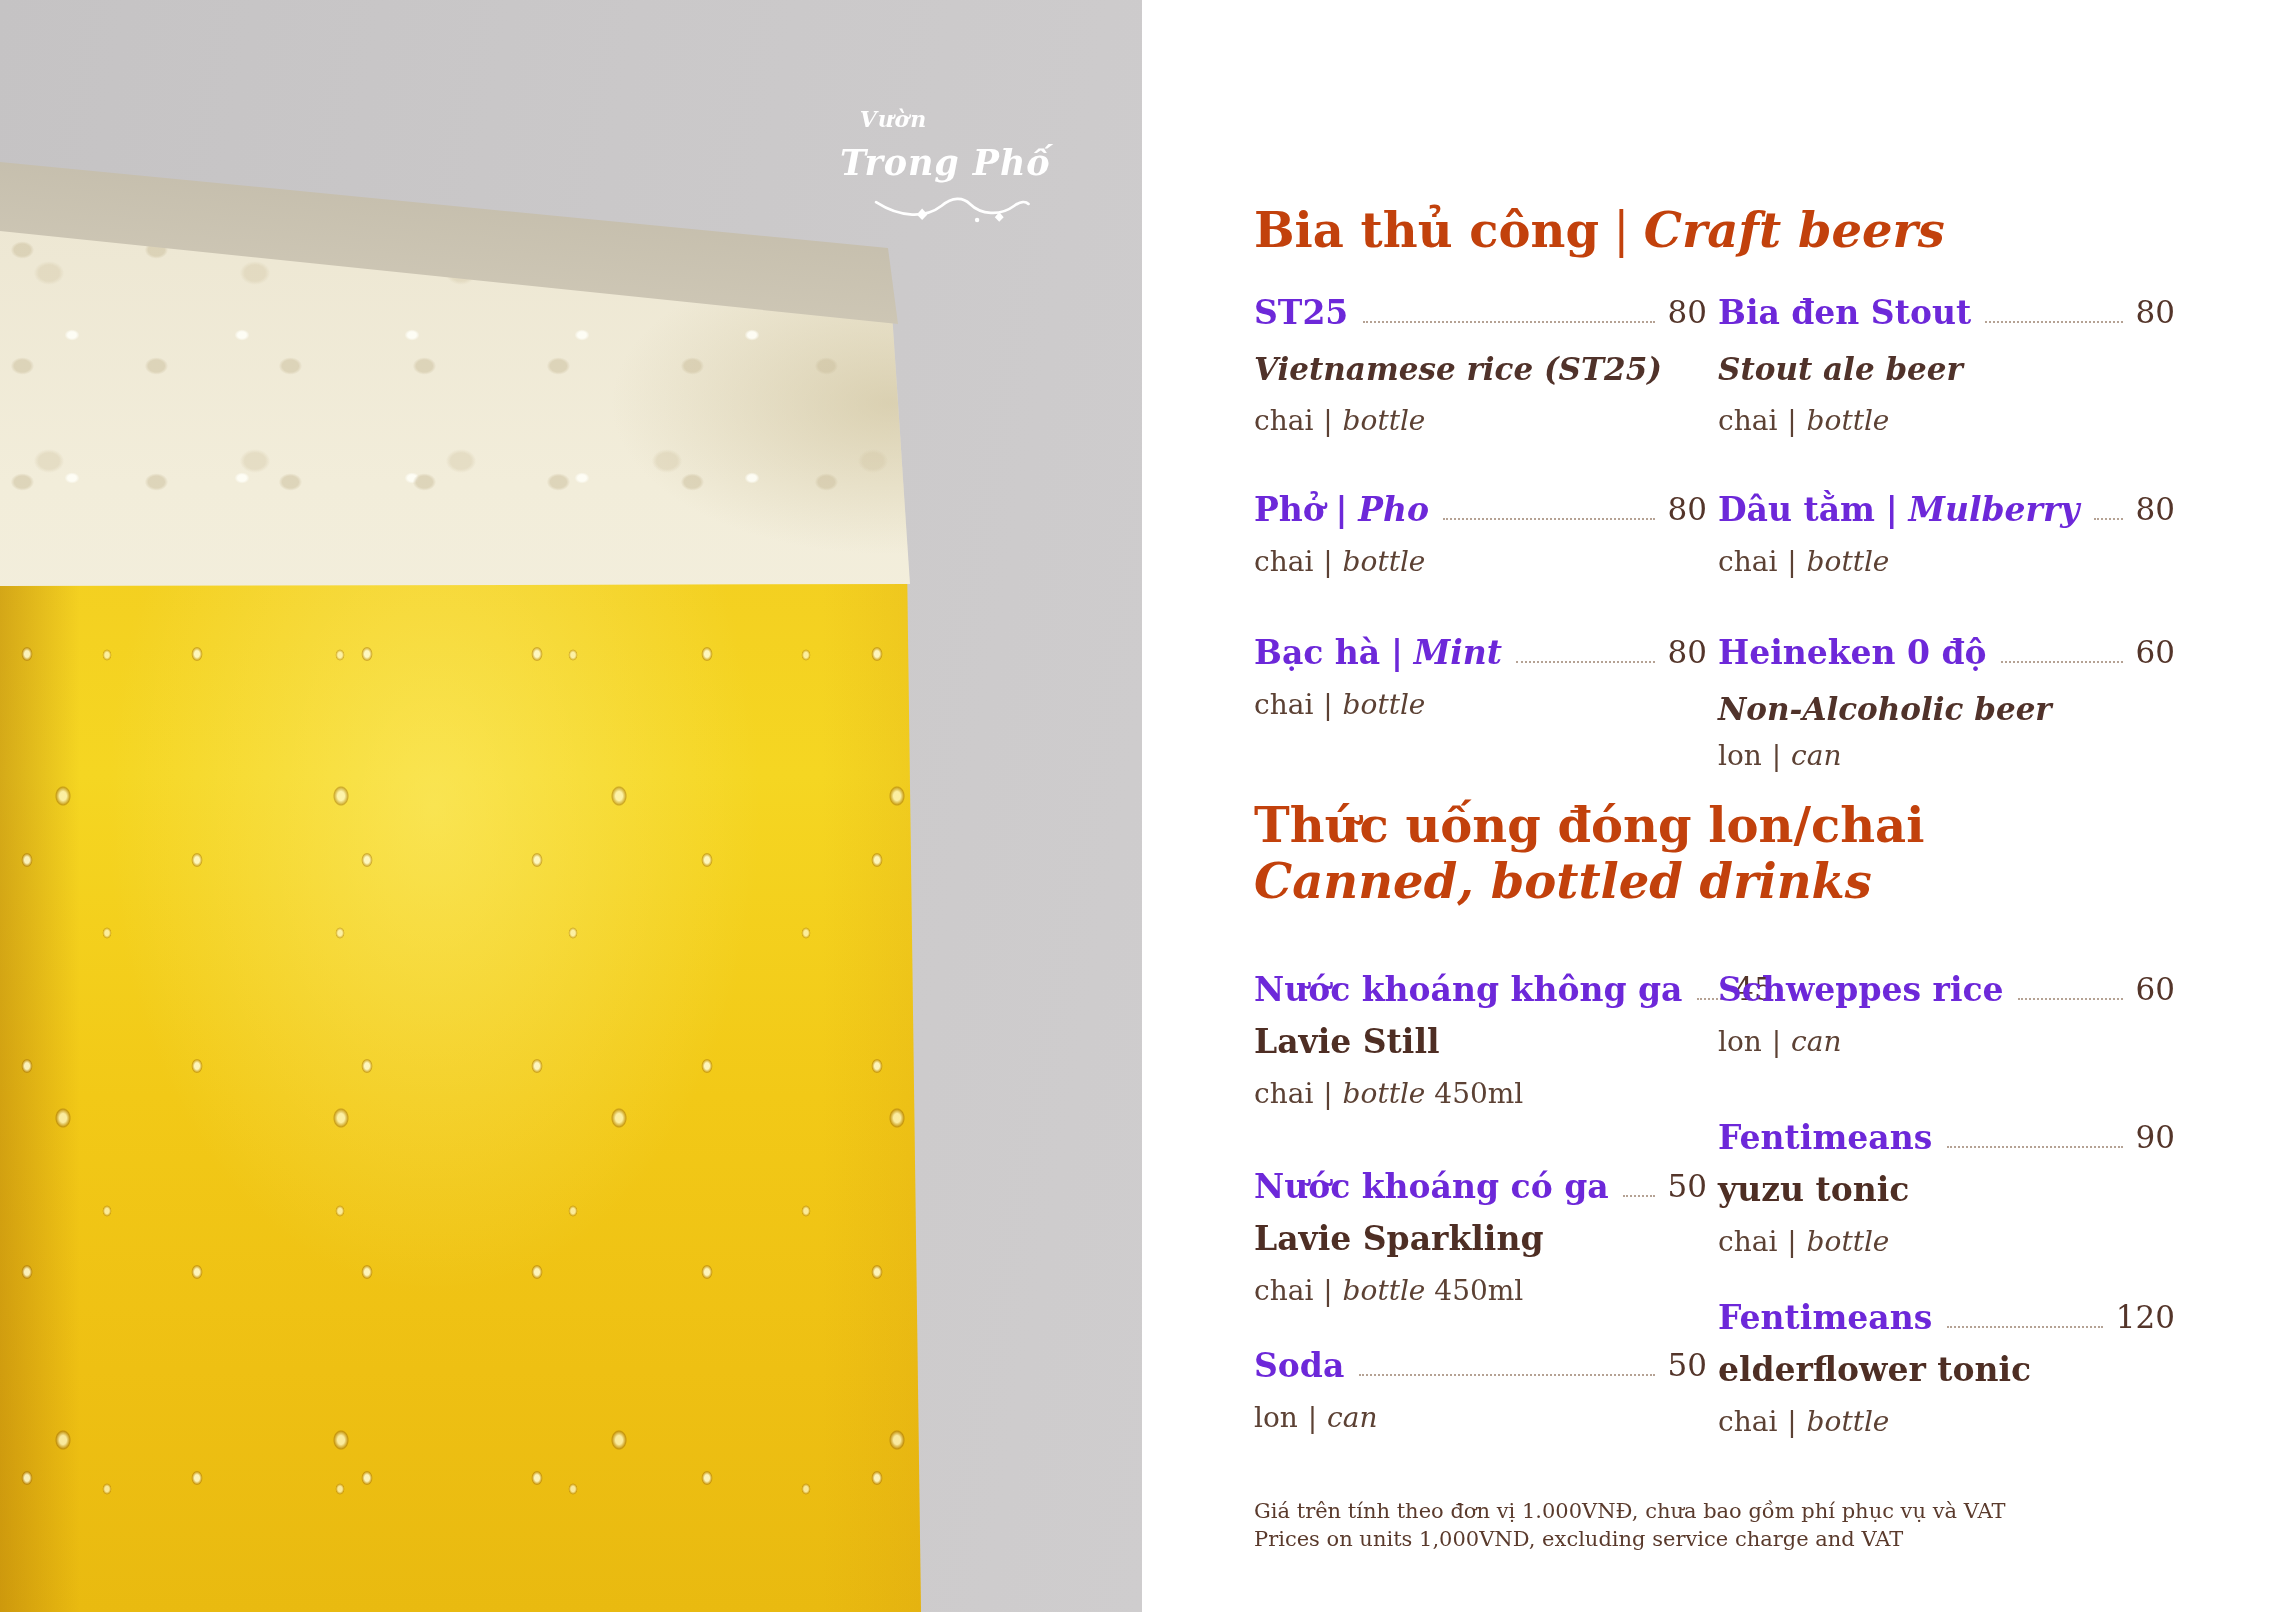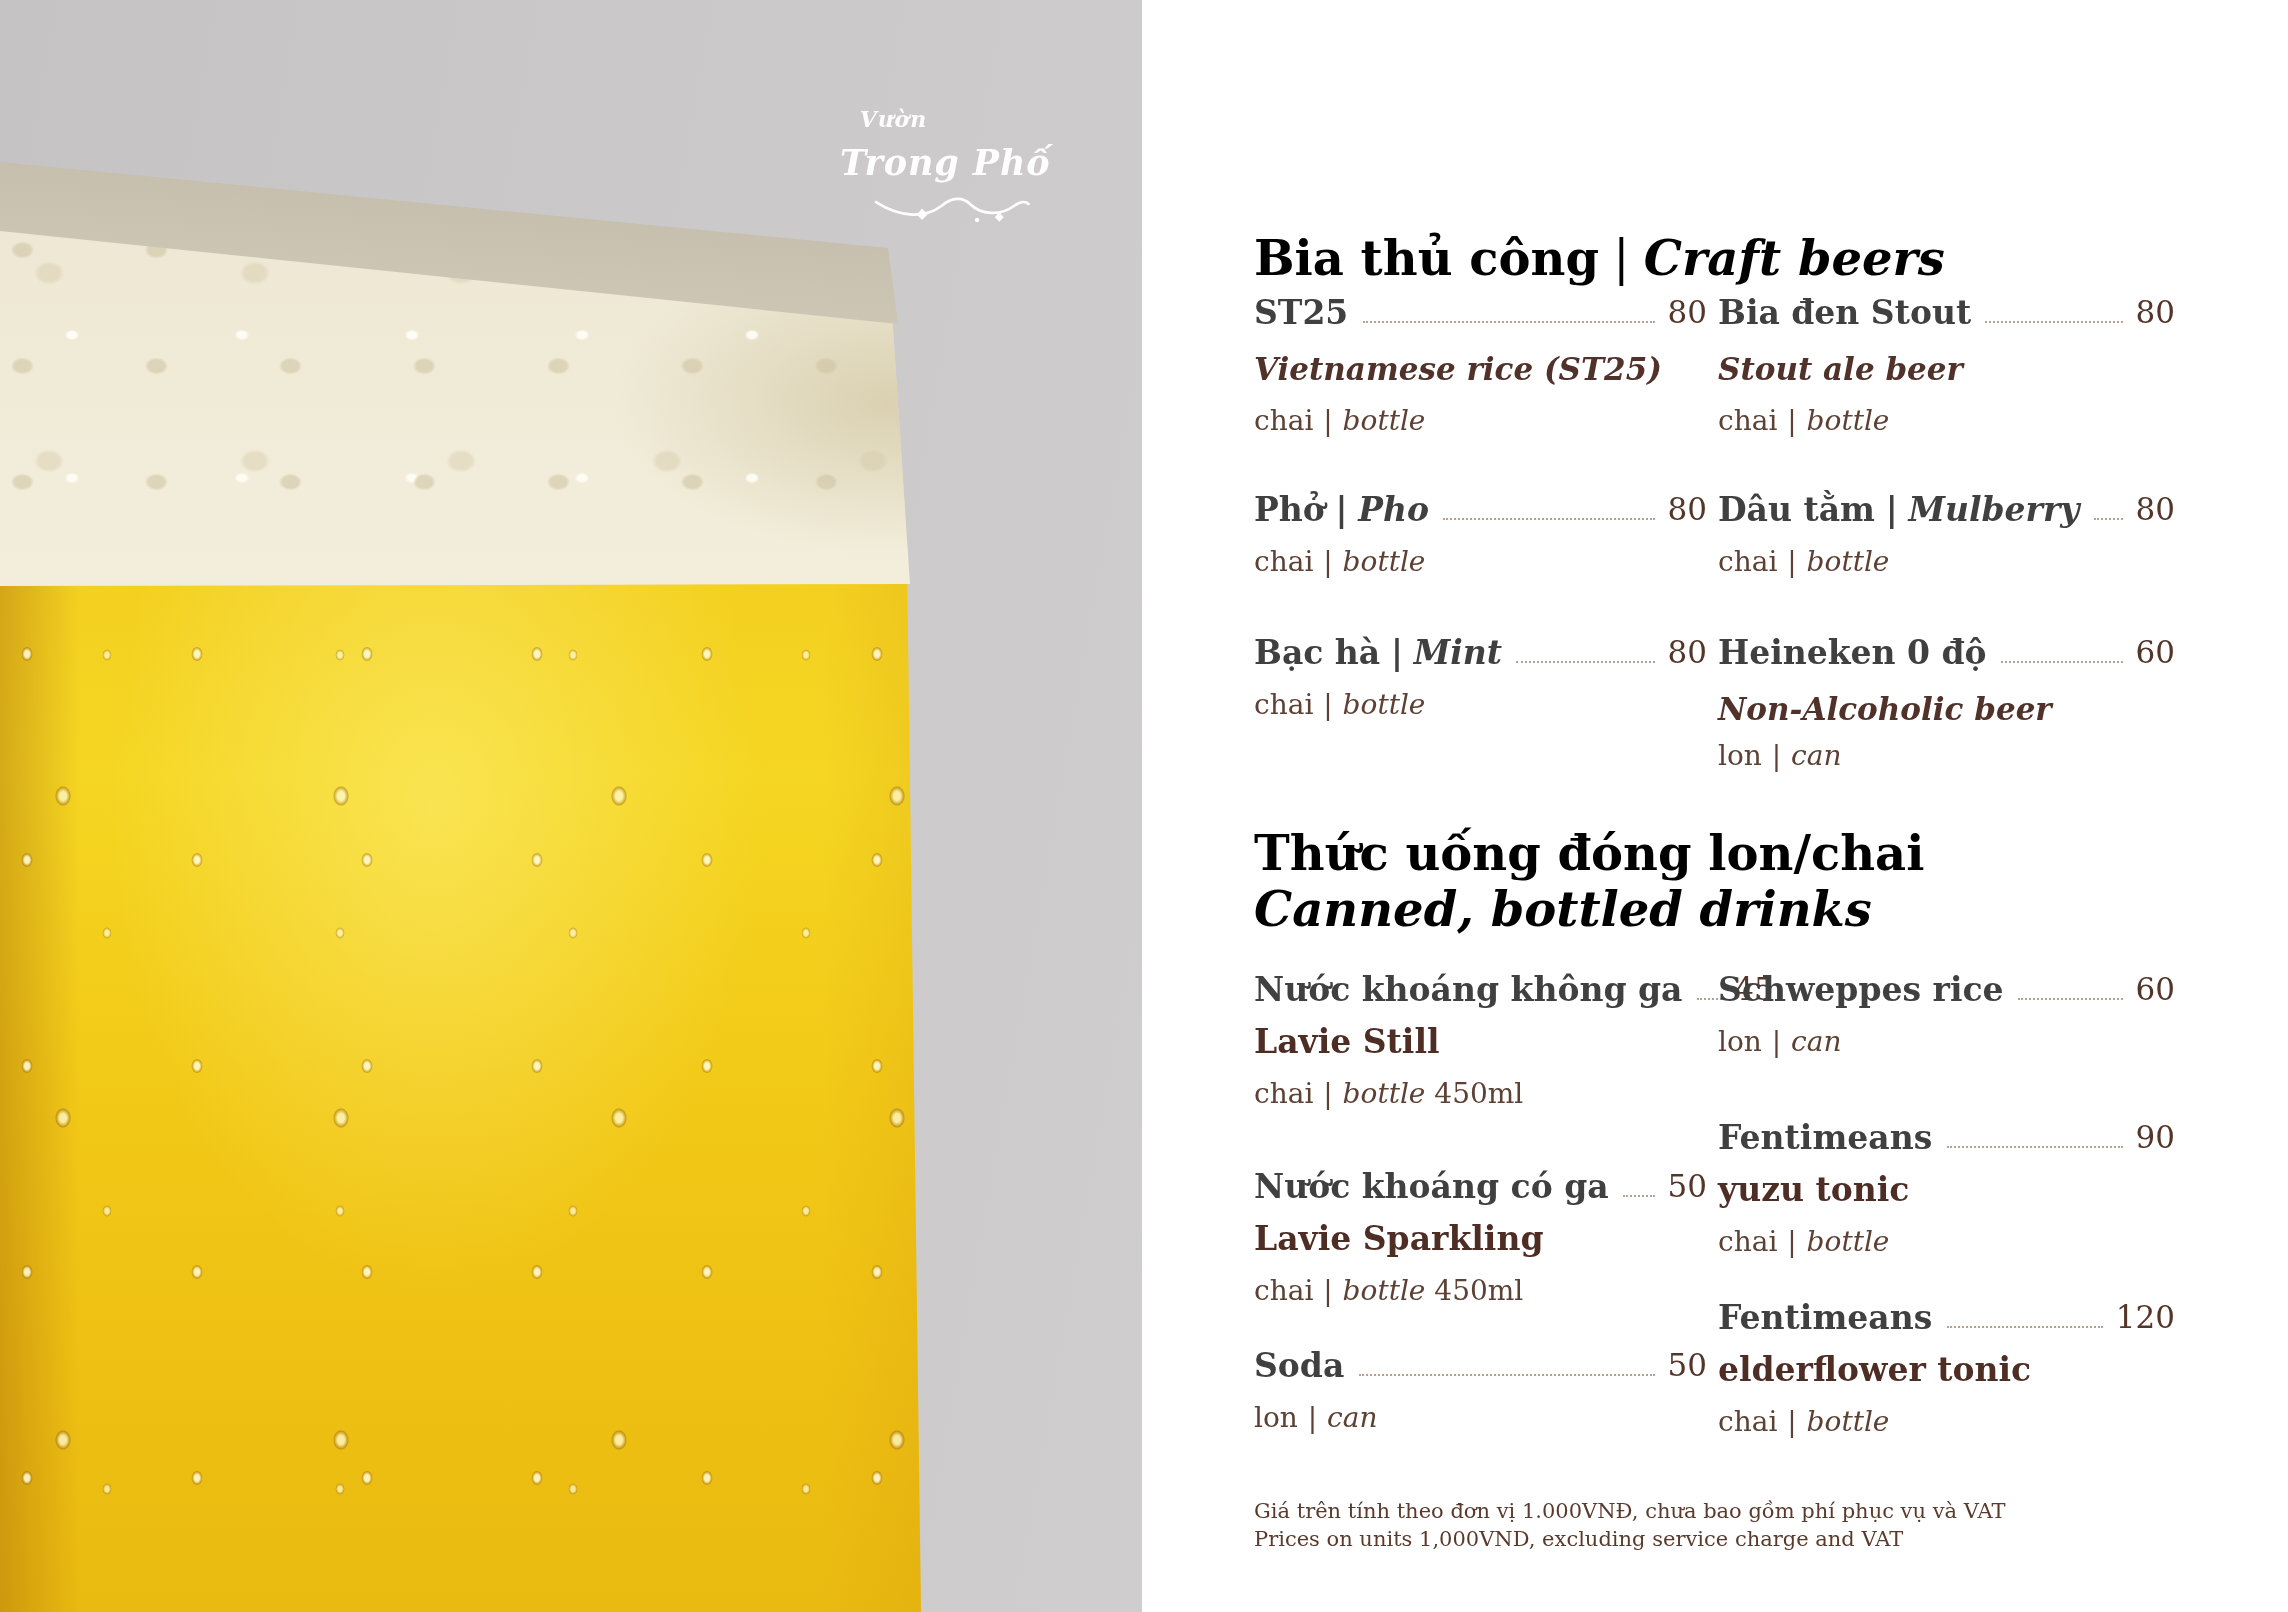--- a/index.html
+++ b/index.html
@@ -64,30 +64,30 @@
   }
   .logo-line1{font-size:22px; font-weight:600; padding-left:19.7px; line-height:30px; letter-spacing:0.9px;}
   .logo-line2{font-size:35px; font-weight:600; line-height:54px; margin-top:1.8px; letter-spacing:0.9px; white-space:nowrap;}
   .logo-flourish{margin-left:30px; margin-top:-1.8px; display:block;}
 
   
   .menu{
     position:absolute; left:1254px; top:161px; width:942px; height:1451px;
     color:#54352a;
   }
-  .title{position:absolute; left:0; font-size:48px; font-weight:600; color:#000000; line-height:56px; white-space:nowrap;margin-top:28px;}
+  .title{position:absolute; left:0; font-size:48px; font-weight:600; color:#c2410c; line-height:56px; white-space:nowrap;}
   .t-en{font-style:italic;}
   .t-sep{font-weight:400; padding:0 14.3px;}
 
   .item{position:absolute;}
   .col-l{left:0; width:453px;}
   .col-r{left:464px; width:457px;}
 
   .line{display:flex; align-items:flex-end;}
-  .nm{font-weight:700; font-size:33px; color:#404040; line-height:41px; white-space:nowrap;}
+  .nm{font-weight:700; font-size:33px; color:#6d28d9; line-height:41px; white-space:nowrap;}
   .bi{font-style:italic;}
   .sep{padding:0 10.7px; font-weight:600;}
   .dots{flex:1 1 auto; border-bottom:2.7px dotted #b5a294; margin:0 12.5px 9.9px 14.3px; min-width:25px;}
   .price{font-size:31px; color:#54352a; line-height:41px;}
 
   .desc{font-size:31px; font-style:italic; font-weight:600; color:#50322a; margin-top:17px; line-height:39px; white-space:nowrap;}
   .name2{font-size:33px; font-weight:700; color:#4e2e24; margin-top:10.7px; line-height:41px; white-space:nowrap;}
   .serving{font-size:28px; color:#5c4134; margin-top:14.3px; line-height:36px; white-space:nowrap;}
   .serving .i{font-style:italic;}
   .ssep{padding:0 9.9px;}

